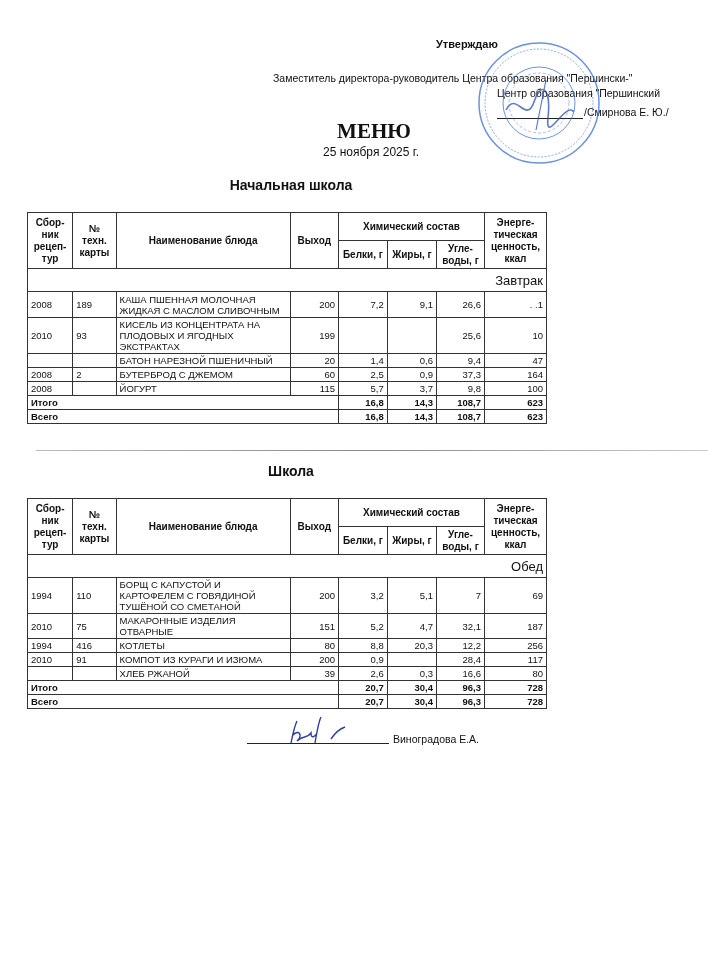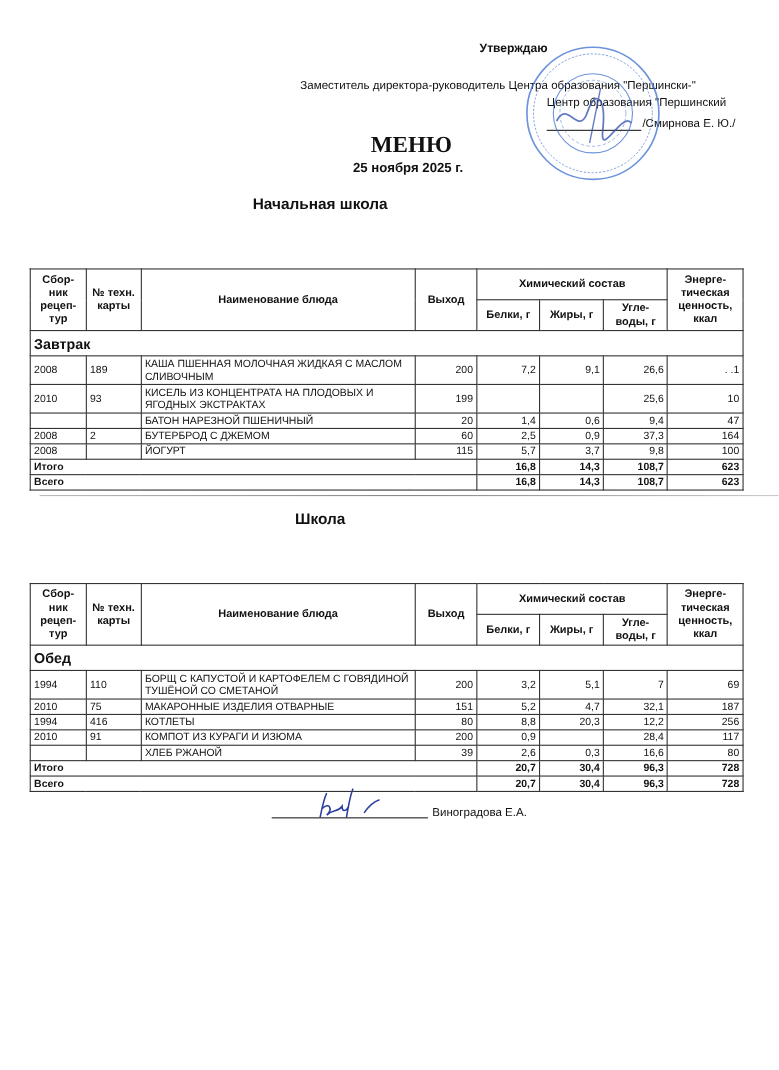--- a/index.html
+++ b/index.html
@@ -9,30 +9,30 @@
     }
     .approve { position: absolute; left: 436px; top: 38px; font-size: 11px; font-weight: bold; }
     .approver-line1 { position: absolute; left: 273px; top: 72px; font-size: 10.5px; white-space: nowrap; text-align: center; }
     .approver-line2 { position: absolute; left: 497px; top: 87px; font-size: 10.5px; white-space: nowrap; }
     .approver-sig { position: absolute; left: 497px; top: 108px; width: 86px; border-bottom: 1px solid #222; height: 10px; }
     .approver-name { position: absolute; left: 584px; top: 106px; font-size: 10.5px; white-space: nowrap; }
     .stamp { position: absolute; left: 476px; top: 40px; width: 126px; height: 126px; opacity: 0.75; }
     .doc-title { position: absolute; left: 0; width: 708px; top: 119px; text-align: center; padding-left: 3px;
       font-family: "Liberation Serif", serif; font-weight: bold; font-size: 21px; }
     .doc-title span { position: relative; left: 17px; }
-    .doc-date { position: absolute; left: 0; width: 708px; top: 145px; text-align: center; font-weight: bold; font-size: 12px; }
+    .doc-date { position: absolute; left: 0; width: 708px; top: 145px; text-align: center; font-weight: normal; font-size: 12px; }
     .doc-date span { position: relative; left: 17px; }
     .section-title { position: absolute; left: 0; width: 572px; text-align: center; font-weight: bold; font-size: 14px; }
     .section-title span { position: relative; left: 5px; }
     table.menu {
-      position: absolute; left: 27px; width: 649px; border-collapse: collapse; font-size: 9.5px; margin-top: 32px;
+      position: absolute; left: 27px; width: 520px; border-collapse: collapse; font-size: 9.5px;
     }
     table.menu td, table.menu th { border: 1px solid #333; padding: 1px 3px; }
     table.menu th { font-weight: bold; font-size: 10px; text-align: center; line-height: 12px; }
-    .meal-row td { text-align: left; font-weight: bold; font-size: 13px; height: 20px; }
+    .meal-row td { text-align: right; font-weight: normal; font-size: 13px; height: 20px; }
     .c { }
     .r { text-align: right; }
     .name { text-align: left; line-height: 11px; }
     .total td { font-weight: bold; }
     .divider { position: absolute; left: 36px; width: 672px; top: 450px; height: 1px; background: linear-gradient(90deg, #bbb, #888, #ccc); }
     .sign-bottom { position: absolute; left: 247px; top: 743px; width: 142px; border-bottom: 1px solid #222; }
     .sign-name { position: absolute; left: 393px; top: 733px; font-size: 10.5px; }
     .sig-svg { position: absolute; }
   </style>
 </head>

